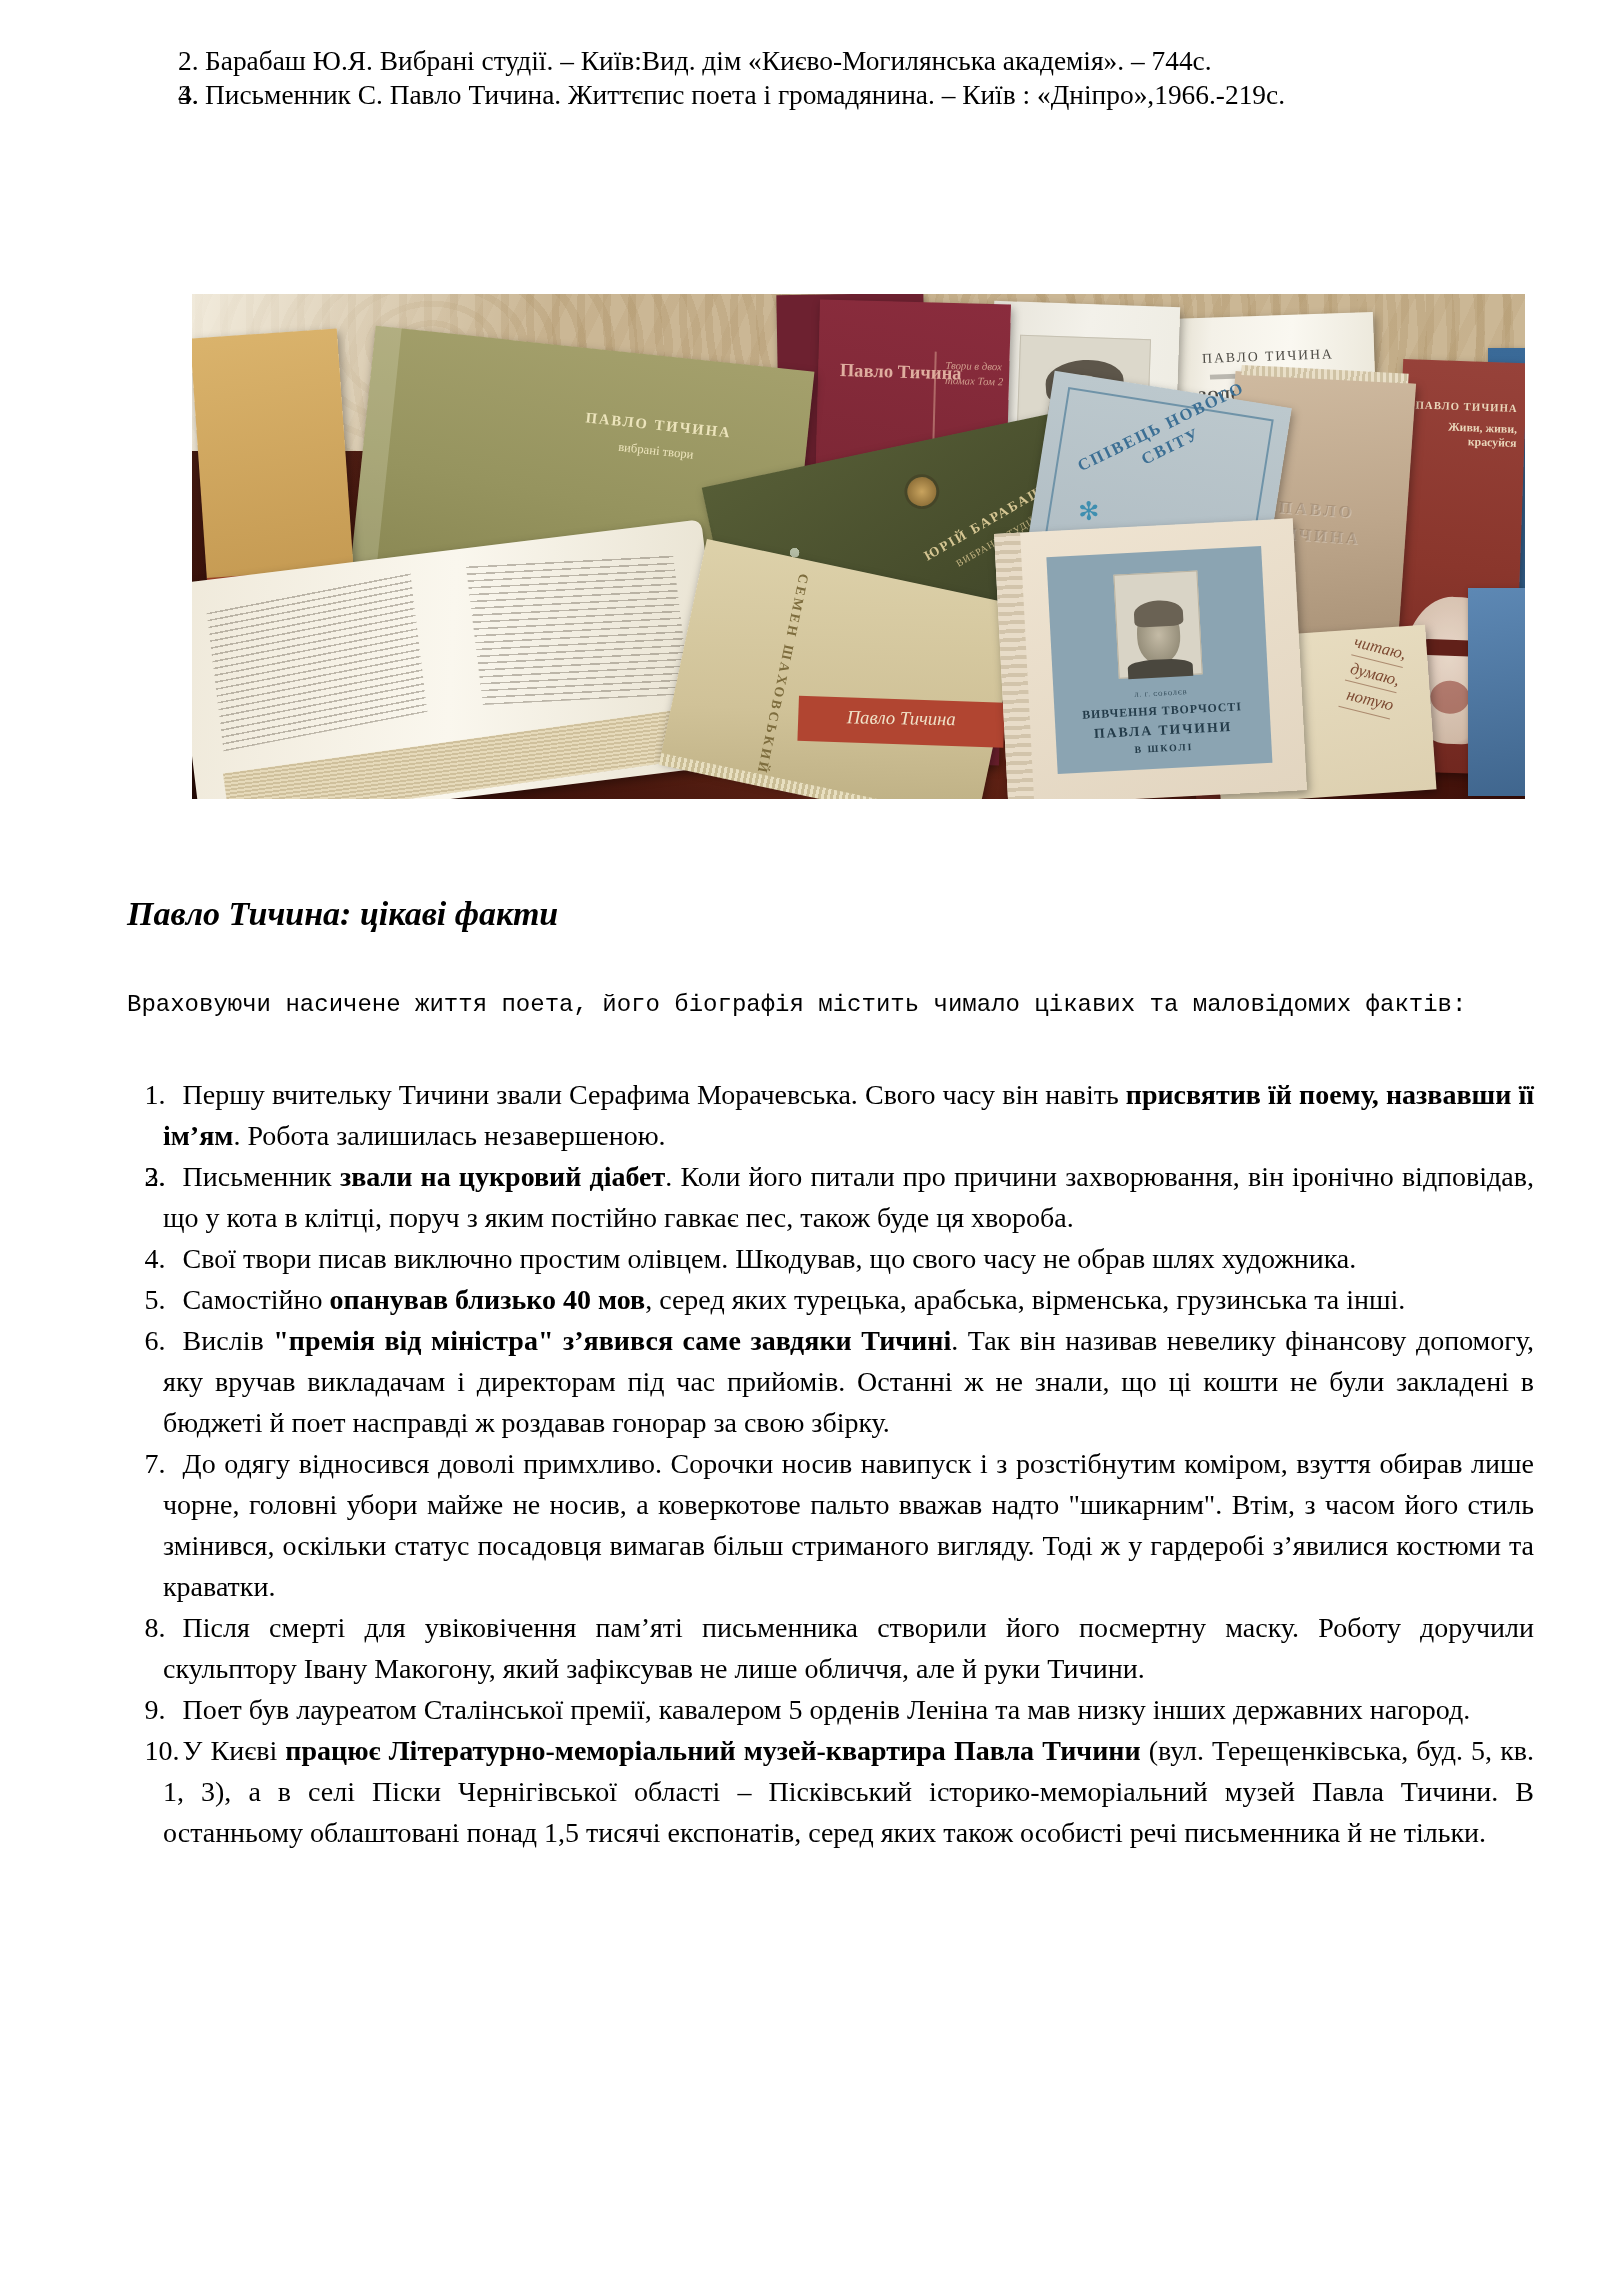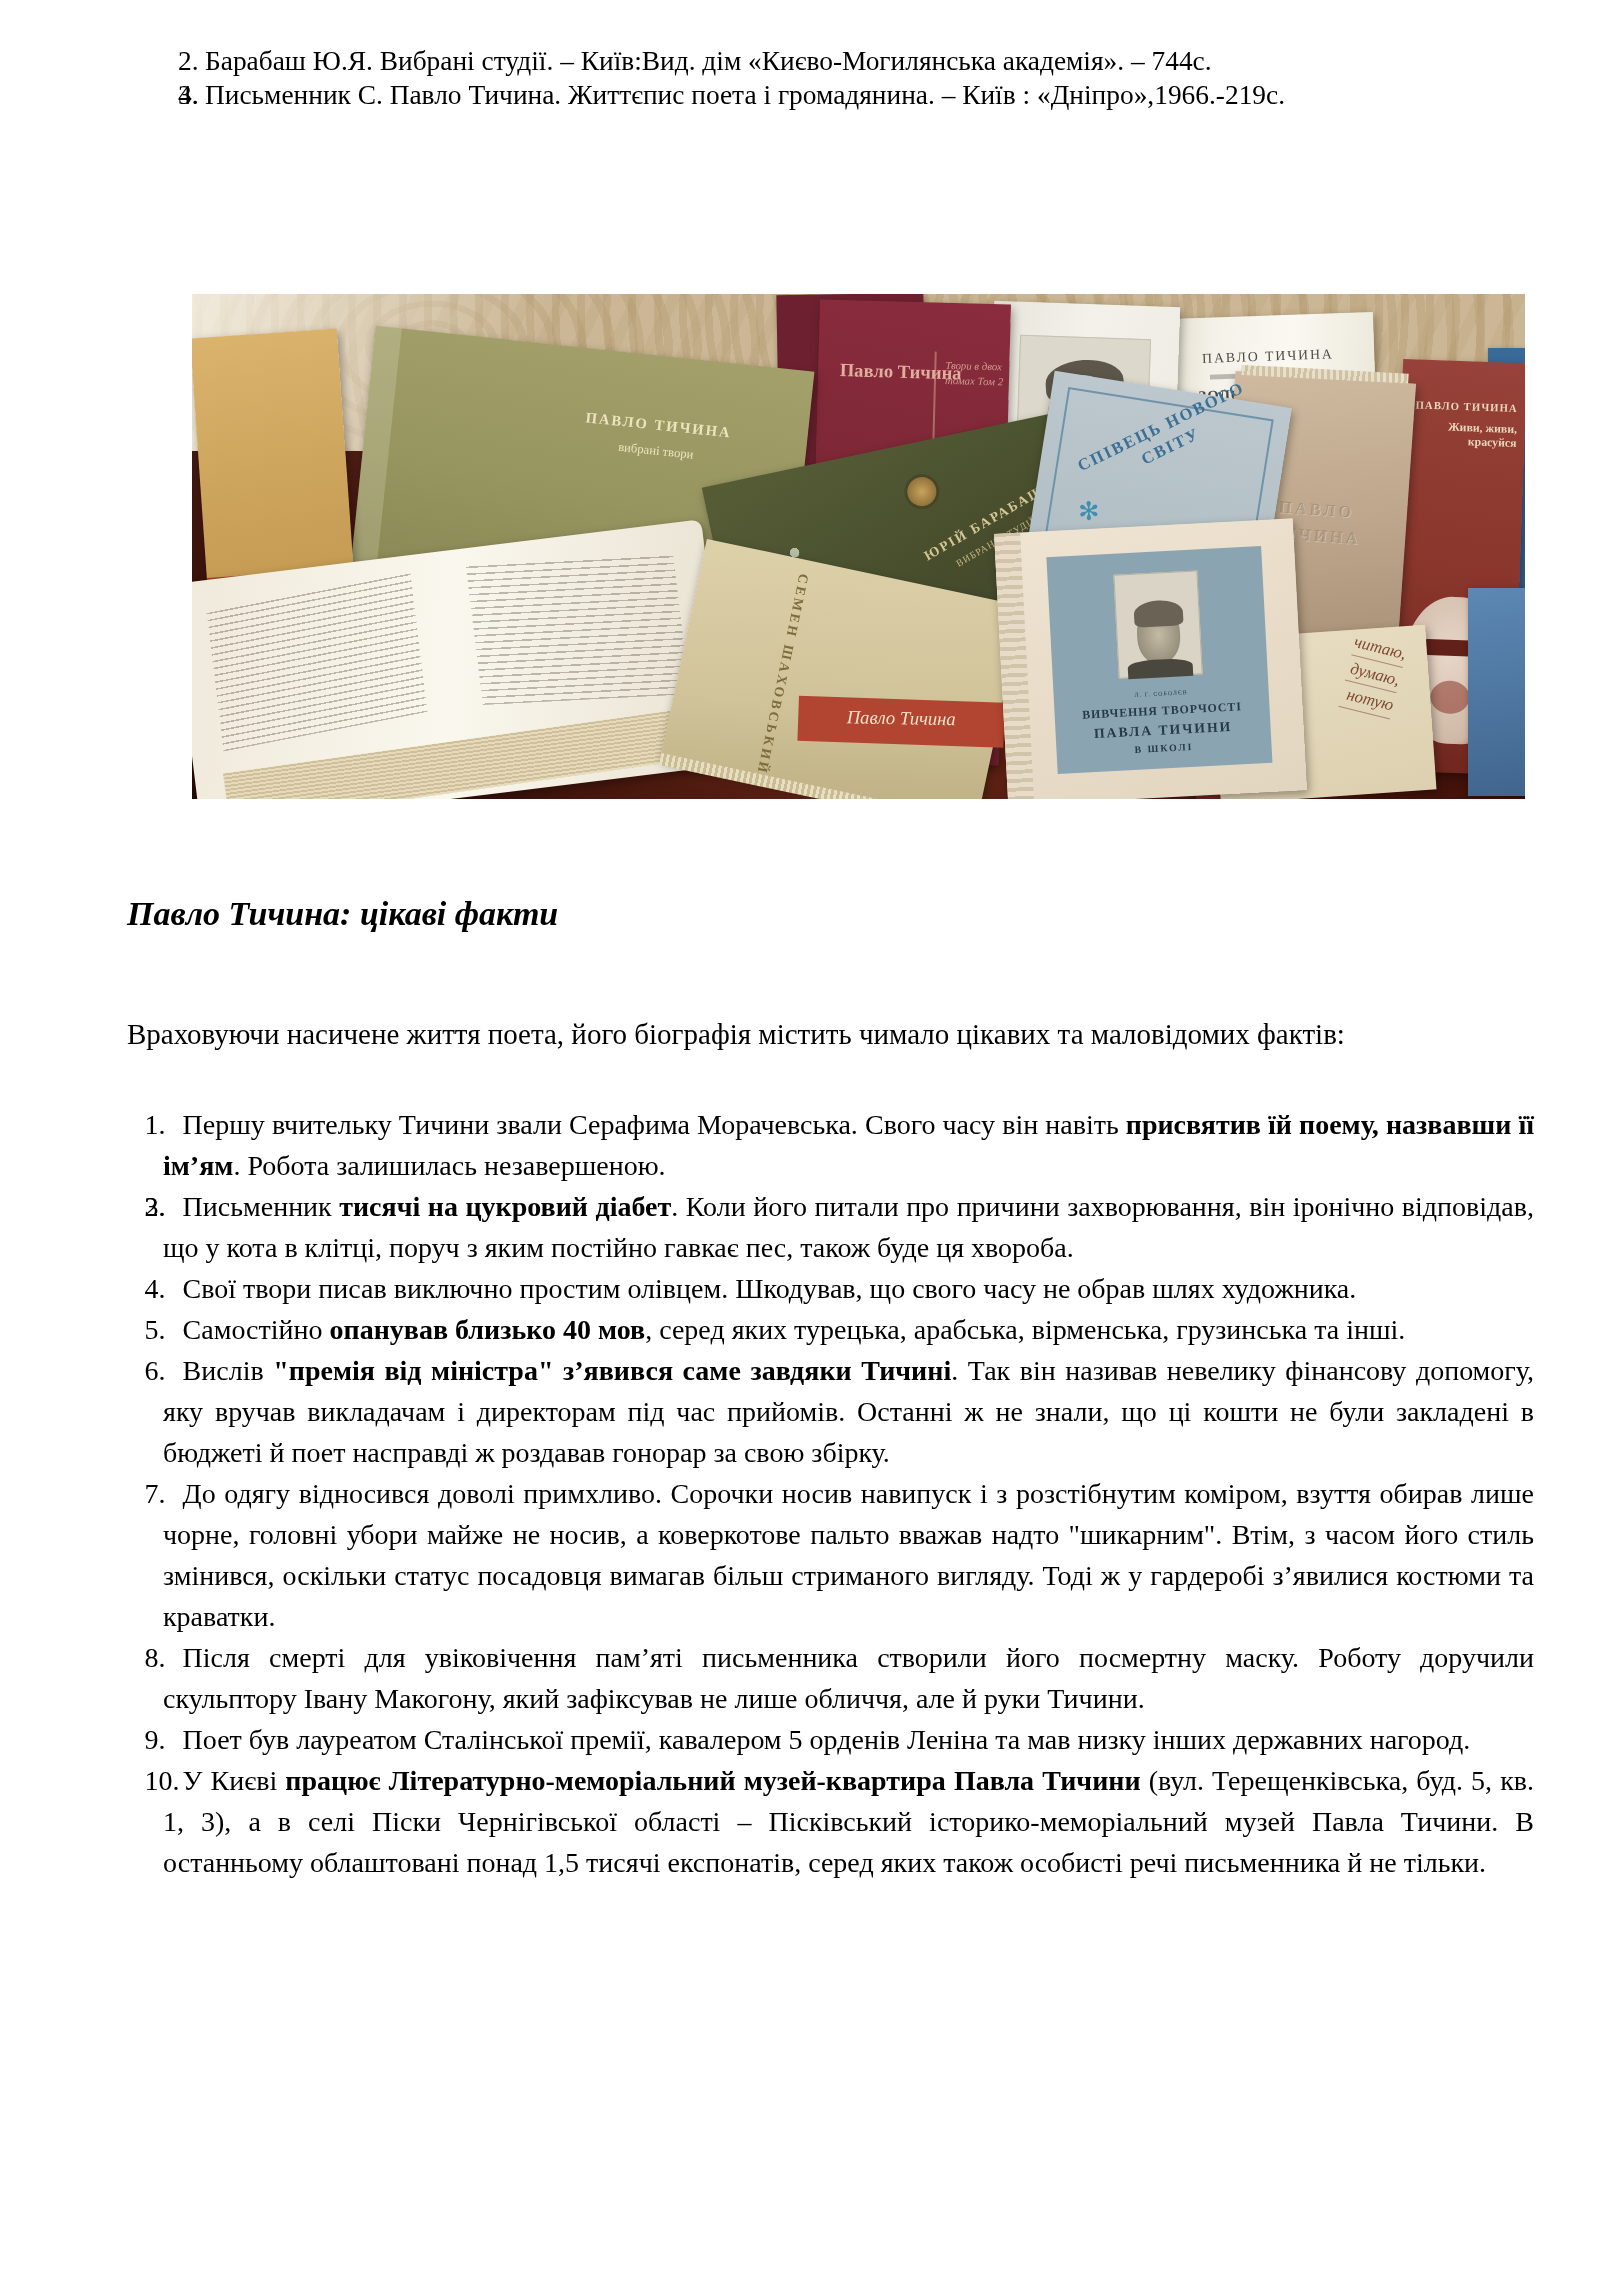--- a/index.html
+++ b/index.html
@@ -175,21 +175,21 @@
     border-bottom:2.9px solid #8a6a4a;transform:rotate(8deg);opacity:.6;}
   .b-chytaiu .mill:before{content:"✕";position:absolute;left:-13.7px;top:-17.6px;font-size:23.5px;color:#8a6a4a;}
   .b-chytaiu .t{position:absolute;right:17.6px;top:15.7px;text-align:right;font-style:italic;
     font-size:16.7px;line-height:25.5px;color:#7d4a32;transform:rotate(18deg);transform-origin:100% 0;}
   .b-chytaiu .t div{border-bottom:1px solid rgba(125,74,50,.55);}
 
   .b-maroon-sliver{left:1000px;top:421px;width:69px;height:83px;transform:rotate(-6deg);z-index:5;background:#6e2a20;}
 
   
   .doc-heading{margin-top:93px;margin-left:0;font-size:34px;line-height:43px;font-weight:700;font-style:italic;}
-  .intro{margin-top:79px;font-size:29px;line-height:41px;text-align:justify;}
+  .intro{margin-top:49px;font-size:24px;line-height:41px;text-align:justify;font-family:Liberation Mono, monospace;}
   .facts{margin-top:49px;font-size:28px;line-height:41px;}
   .fact-item{position:relative;padding-left:36px;text-indent:19.6px;text-align:justify;}
   .fact-item .num{position:absolute;left:17.6px;top:0;text-indent:0;}
   .bold{font-weight:700;}
 </style>
 </head>
 <body>
 
 <div class="page">
 
@@ -313,21 +313,21 @@
     </div>
   </div>
 
   <div class="doc-heading">Павло Тичина: цікаві факти</div>
 
   <div class="intro">Враховуючи насичене життя поета, його біографія містить чимало цікавих та маловідомих фактів:</div>
 
   <div class="facts">
       <div class="fact-item"><span class="num">1.</span><span>Першу вчительку Тичини звали Серафима Морачевська. Свого часу він навіть </span><span class="bold">присвятив їй поему, назвавши її ім’ям</span><span>. Робота залишилась незавершеною.</span></div>
       <div class="fact-item"><span class="num">2.</span></div>
-      <div class="fact-item"><span class="num">3.</span><span>Письменник </span><span class="bold">тисячі на цукровий діабет</span><span>. Коли його питали про причини захворювання, він іронічно відповідав, що у кота в клітці, поруч з яким постійно гавкає пес, також буде ця хвороба.</span></div>
+      <div class="fact-item"><span class="num">3.</span><span>Письменник </span><span class="bold">звали на цукровий діабет</span><span>. Коли його питали про причини захворювання, він іронічно відповідав, що у кота в клітці, поруч з яким постійно гавкає пес, також буде ця хвороба.</span></div>
       <div class="fact-item"><span class="num">4.</span><span>Свої твори писав виключно простим олівцем. Шкодував, що свого часу не обрав шлях художника.</span></div>
       <div class="fact-item"><span class="num">5.</span><span>Самостійно </span><span class="bold">опанував близько 40 мов</span><span>, серед яких турецька, арабська, вірменська, грузинська та інші.</span></div>
       <div class="fact-item"><span class="num">6.</span><span>Вислів </span><span class="bold">"премія від міністра" з’явився саме завдяки Тичині</span><span>. Так він називав невелику фінансову допомогу, яку вручав викладачам і директорам під час прийомів. Останні ж не знали, що ці кошти не були закладені в бюджеті й поет насправді ж роздавав гонорар за свою збірку.</span></div>
       <div class="fact-item"><span class="num">7.</span><span>До одягу відносився доволі примхливо. Сорочки носив навипуск і з розстібнутим коміром, взуття обирав лише чорне, головні убори майже не носив, а коверкотове пальто вважав надто "шикарним". Втім, з часом його стиль змінився, оскільки статус посадовця вимагав більш стриманого вигляду. Тоді ж у гардеробі з’явилися костюми та краватки.</span></div>
       <div class="fact-item"><span class="num">8.</span><span>Після смерті для увіковічення пам’яті письменника створили його посмертну маску. Роботу доручили скульптору Івану Макогону, який зафіксував не лише обличчя, але й руки Тичини.</span></div>
       <div class="fact-item"><span class="num">9.</span><span>Поет був лауреатом Сталінської премії, кавалером 5 орденів Леніна та мав низку інших державних нагород.</span></div>
       <div class="fact-item"><span class="num">10.</span><span>У Києві </span><span class="bold">працює Літературно-меморіальний музей-квартира Павла Тичини</span><span> (вул. Терещенківська, буд. 5, кв. 1, 3), а в селі Піски Чернігівської області – Пісківський історико-меморіальний музей Павла Тичини. В останньому облаштовані понад 1,5 тисячі експонатів, серед яких також особисті речі письменника й не тільки.</span></div>
     </div>
 
 </div>

